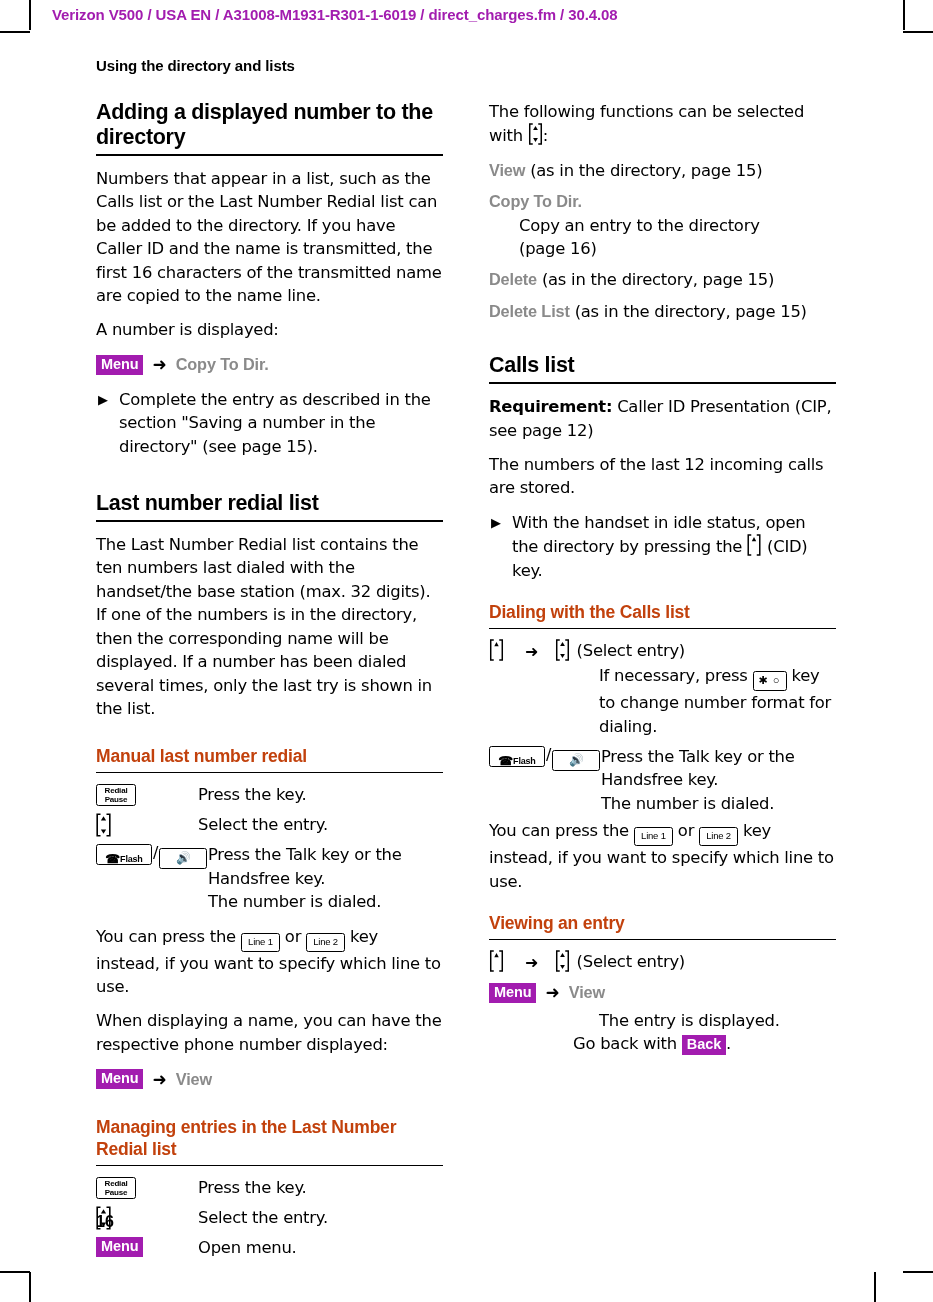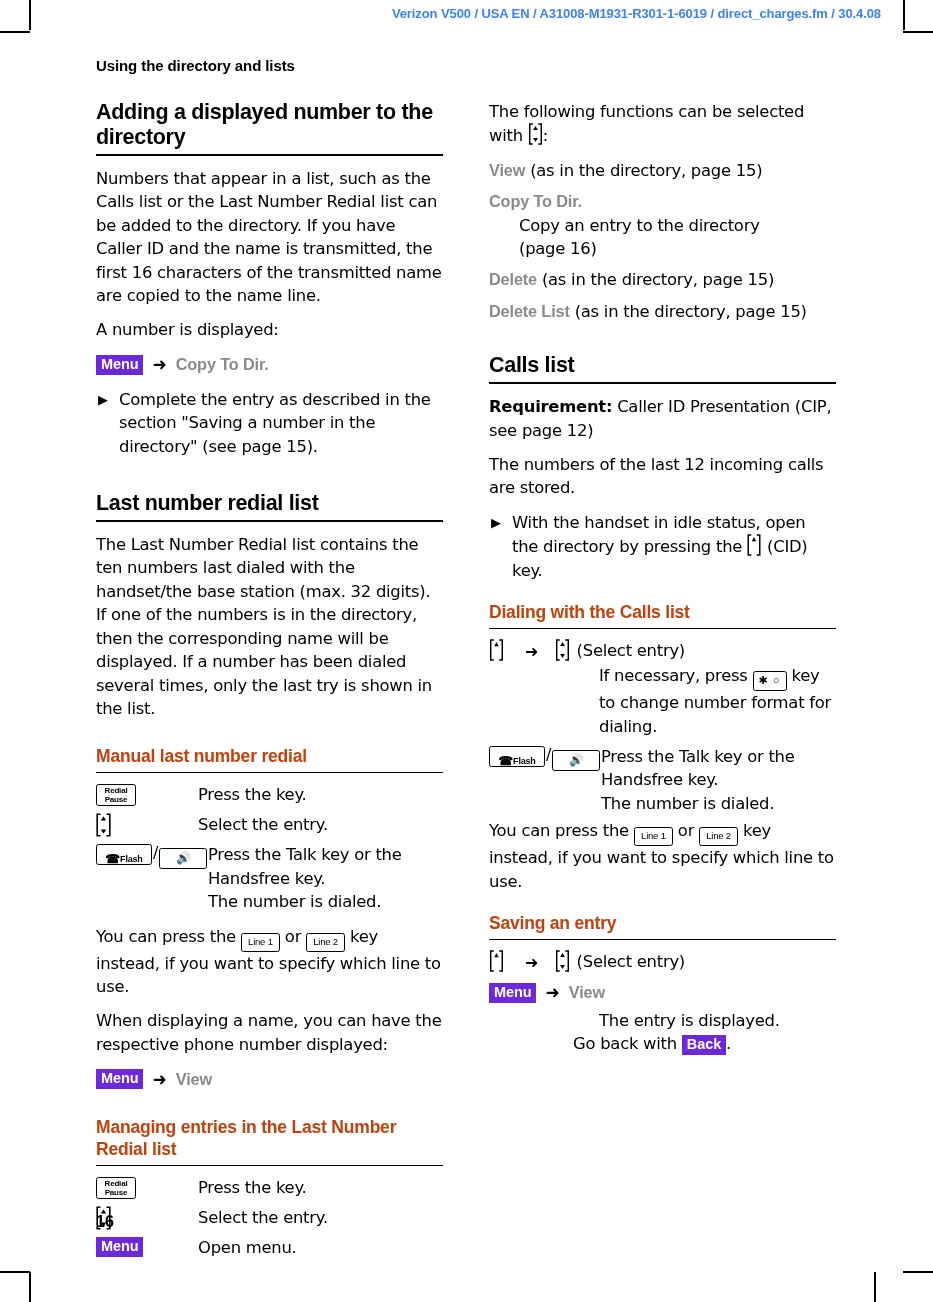--- a/index.html
+++ b/index.html
@@ -22,26 +22,25 @@
   .mark.v { width: 2px; height: 30px; }
 
   
   .doc-header {
     position: absolute;
     top: 6px;
     left: 52px;
     right: 52px;
     height: 26px;
     font-family: "Liberation Sans", sans-serif;
-    font-size: 13px;
+    font-size: 15px;
     font-weight: 700;
     letter-spacing: -0.1px;
-    color: #3b82f6;
+    color: #a21caf;
     white-space: nowrap;
-    text-align: right;
   }
 
   
   .page {
     position: absolute;
     left: 0; top: 0;
     width: 933px;
     height: 1302px;
   }
 
@@ -154,21 +153,21 @@
     margin: 0 9px;
     font-size: 17px;
     line-height: 1;
     position: relative;
     top: 0px;
   }
 
   
   .softkey {
     display: inline-block;
-    background: #6d28d9;
+    background: #a21caf;
     color: #ffffff;
     font-family: "Liberation Sans", sans-serif;
     font-weight: 700;
     font-size: 14.5px;
     line-height: 19px;
     padding: 0px 5px 1px 5px;
     letter-spacing: -0.1px;
     vertical-align: baseline;
   }
 
@@ -484,21 +483,21 @@
         <span>Press the Talk key or the</span><br>
         <span>Handsfree key.</span><br>
         <span>The number is dialed.</span>
       </div>
     </div>
 
     <p class="body"><span>You can press the </span><span class="keyicon key-line">Line 1</span><span> or </span><span class="keyicon key-line">Line 2</span><span> key instead, if you want to specify which line to use.</span></p>
 
     <div class="gap-sm"></div>
 
-    <h2 class="sub">Saving an entry</h2>
+    <h2 class="sub">Viewing an entry</h2>
     <div class="rule thin"></div>
 
     <div class="step" style="margin-bottom:6px;">
       <div class="icol" style="flex:0 0 auto;">
         <span class="navkey"><svg width="15" height="22" viewBox="0 0 15 24">
               <path d="M4.5 1.2 H1.2 V22.8 H4.5" fill="none" stroke="#000" stroke-width="1.6"></path>
               <path d="M10.5 1.2 H13.8 V22.8 H10.5" fill="none" stroke="#000" stroke-width="1.6"></path>
               <polygon points="7.5,3.4 5.1,7.8 9.9,7.8" fill="#000"></polygon>
             </svg></span>
         <span class="arrowglyph" style="margin:0 11px 0 16px;">➜</span>

